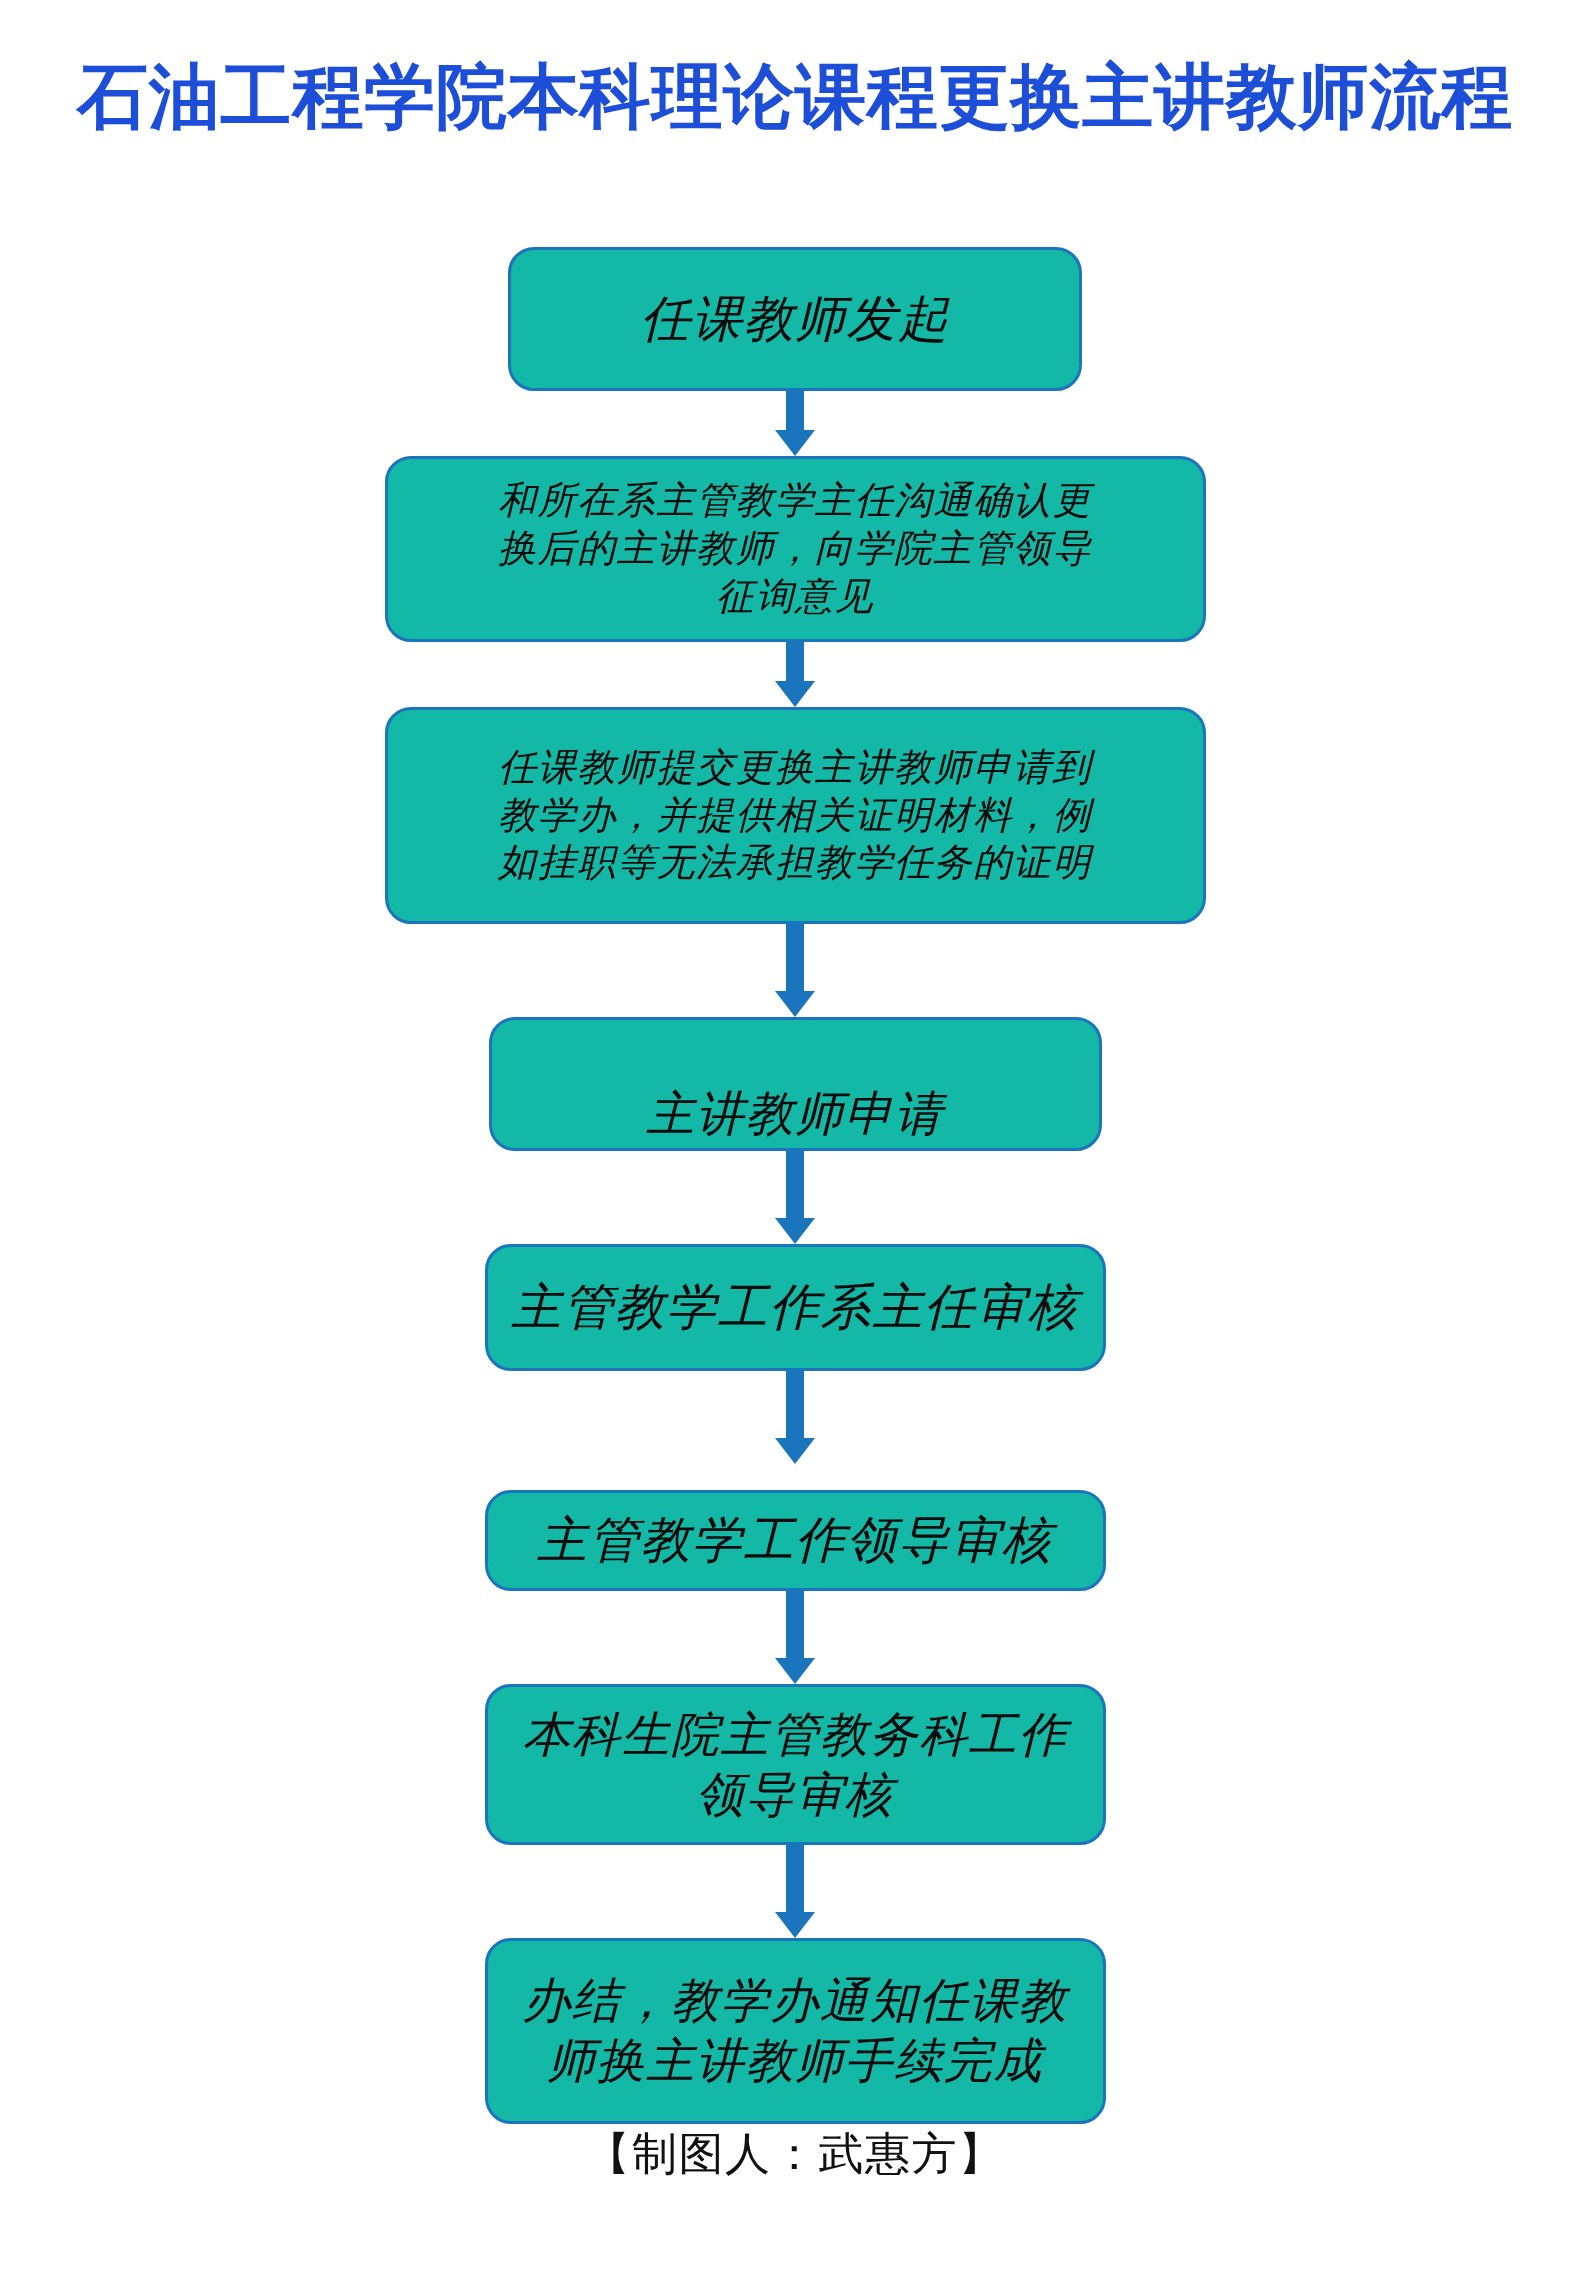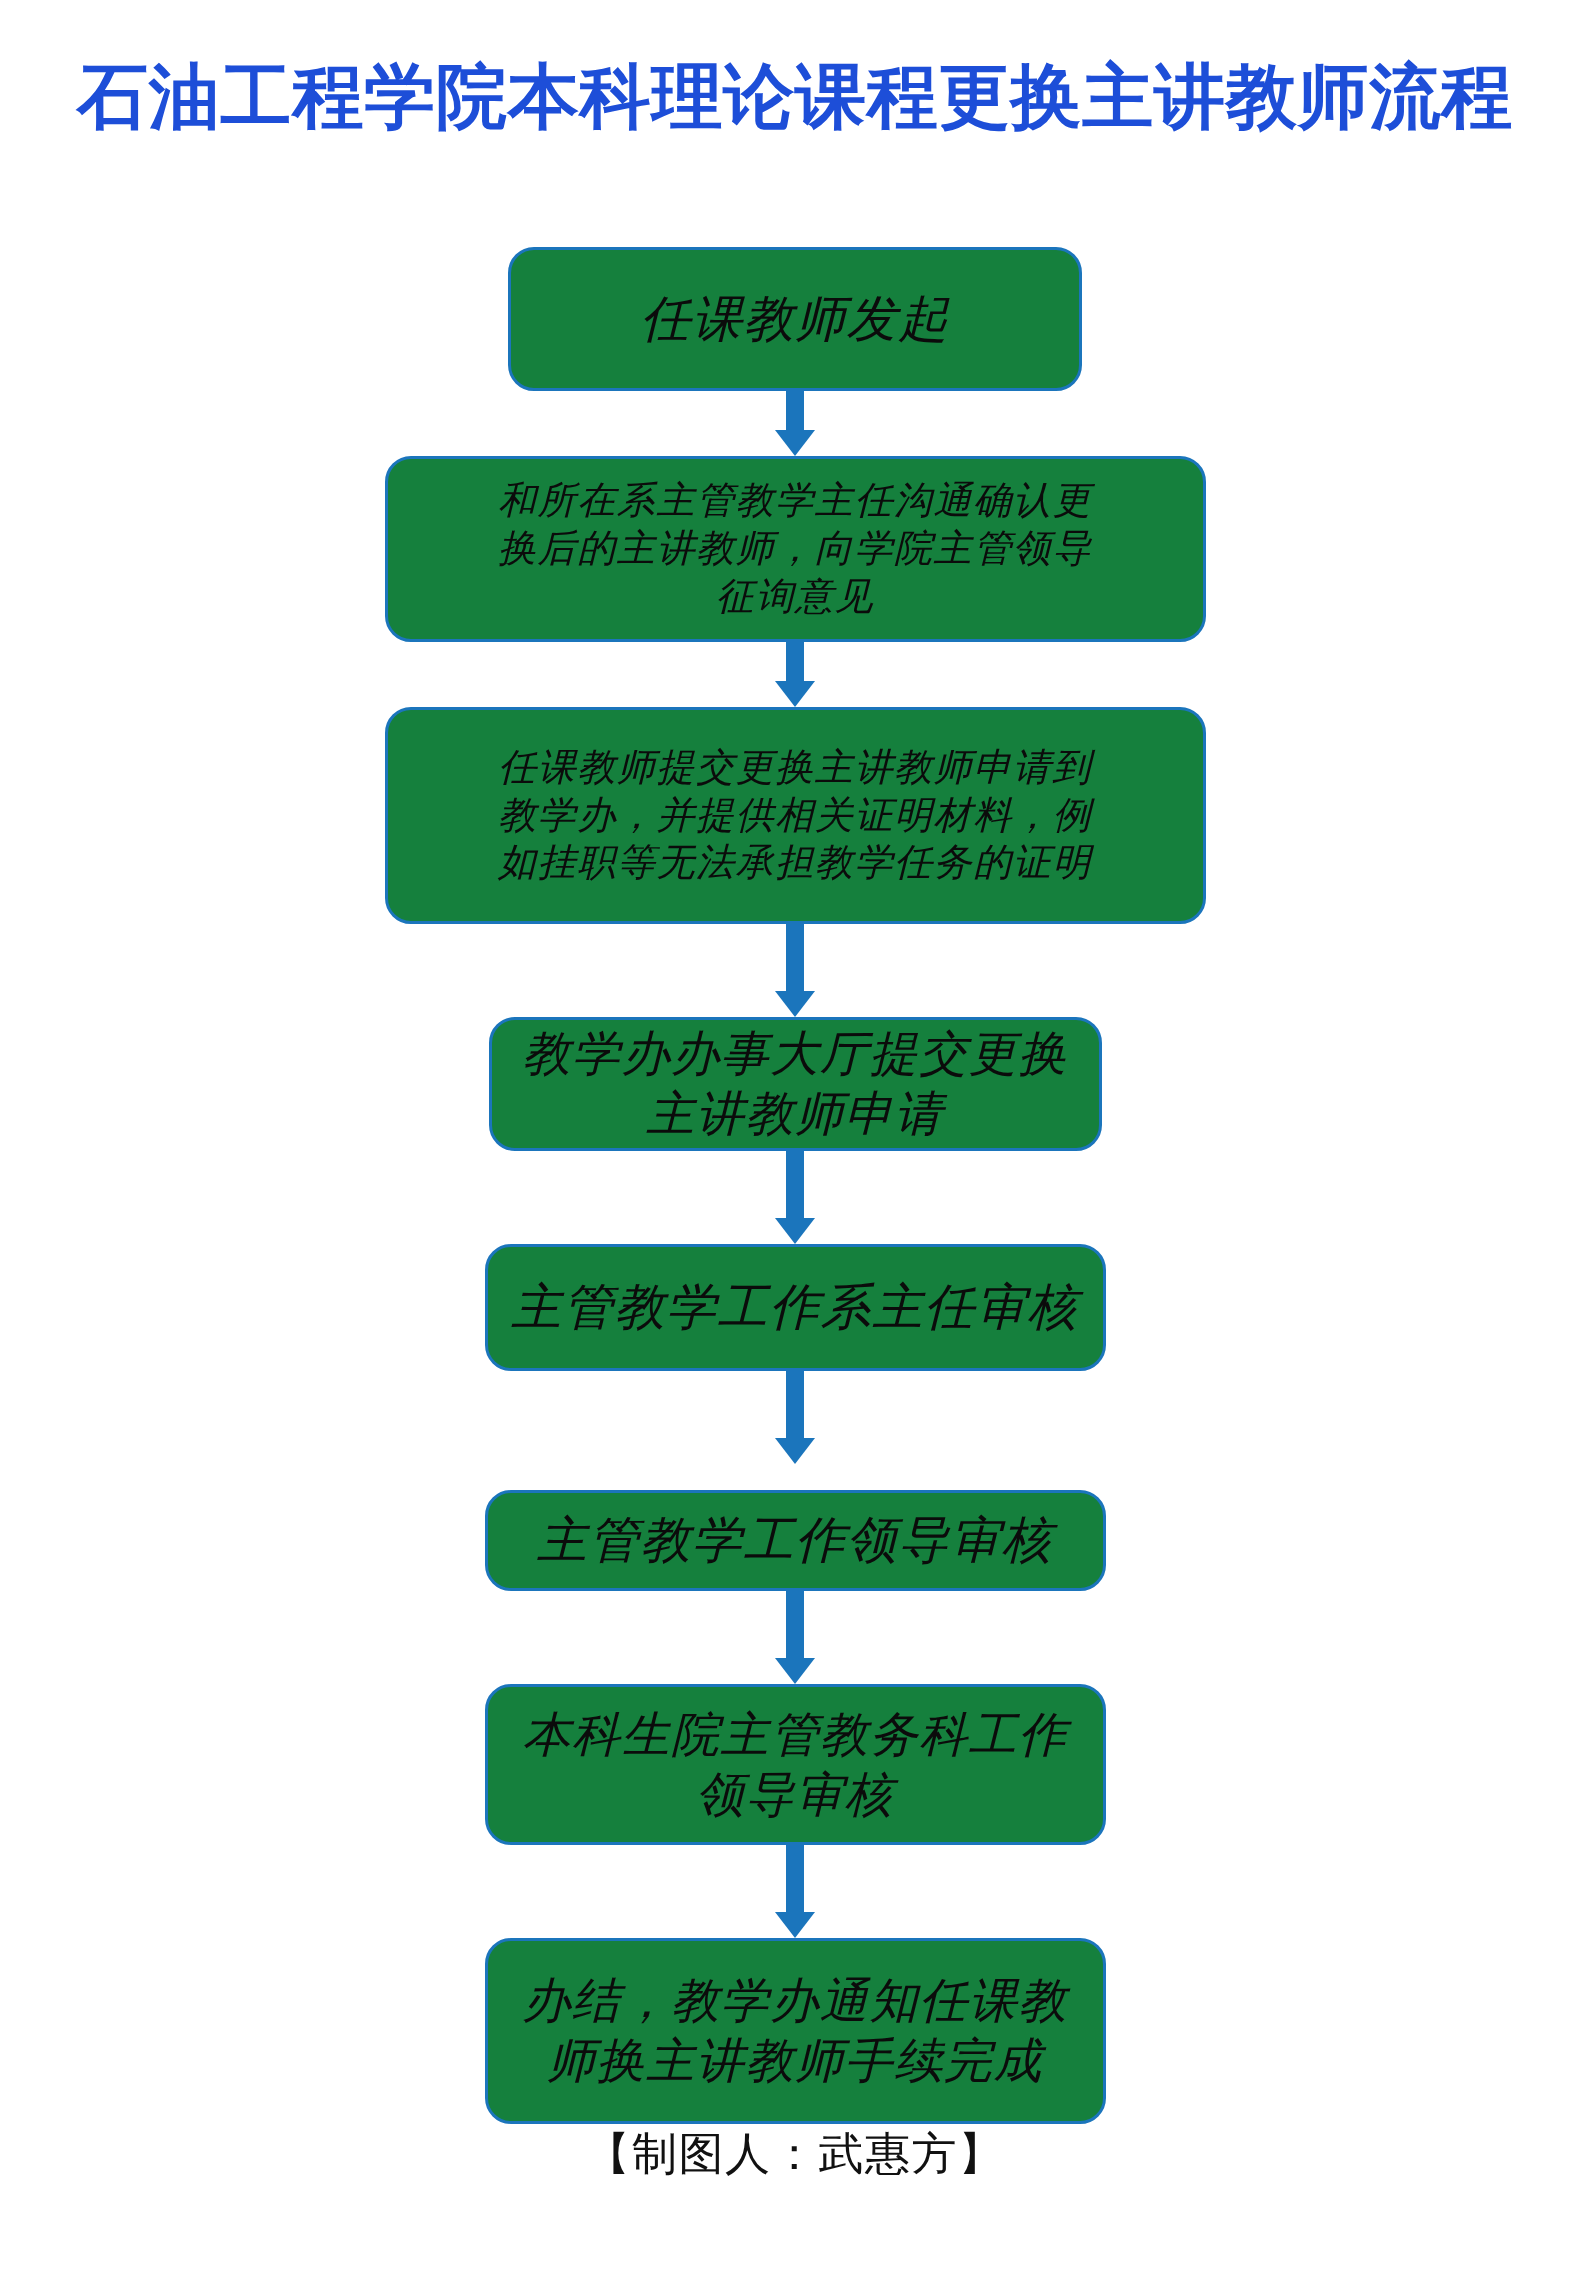--- a/index.html
+++ b/index.html
@@ -46,21 +46,21 @@
     left:0;
     width:1590px;
     display:flex;
     flex-direction:column;
     align-items:center;
   }
 
   
   .node{
     box-sizing:border-box;
-    background:#15803d;
+    background:#14b8a6;
     border:3.1px solid #1b75bc;
     border-radius:26px;
     display:flex;
     align-items:center;
     justify-content:center;
     text-align:center;
     padding:11px 23px;
   }
   .node .txt{
     font-family:"Liberation Serif","DejaVu Serif",serif;
@@ -173,21 +173,21 @@
       </span>
     </div>
 
     <div class="arrow a-120">
       <span class="stem"></span>
       <span class="head"></span>
     </div>
 
     <div class="node n4">
       <span class="txt">
-        <span>教学办办事大厅提交更换</span><br>
+        <br>
         <span>主讲教师申请</span>
       </span>
     </div>
 
     <div class="arrow a-120">
       <span class="stem"></span>
       <span class="head"></span>
     </div>
 
     <div class="node n5">

